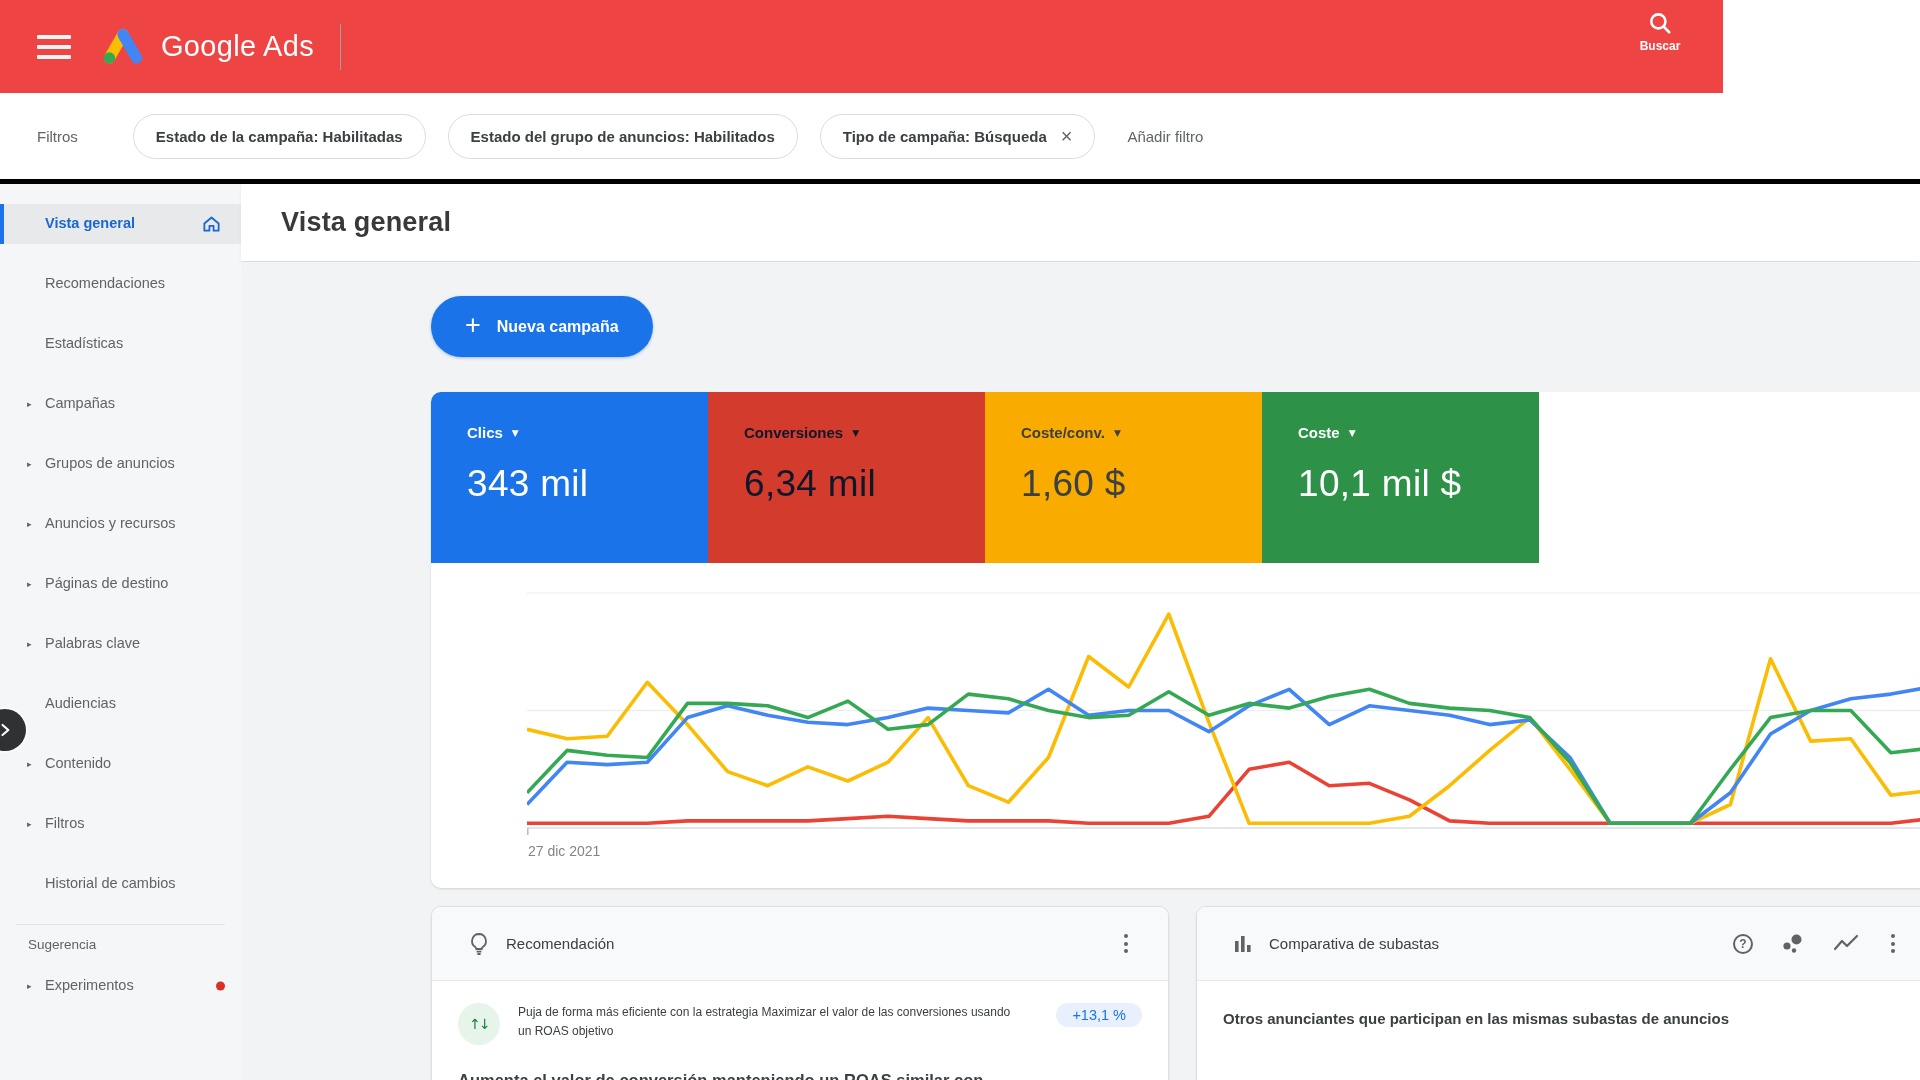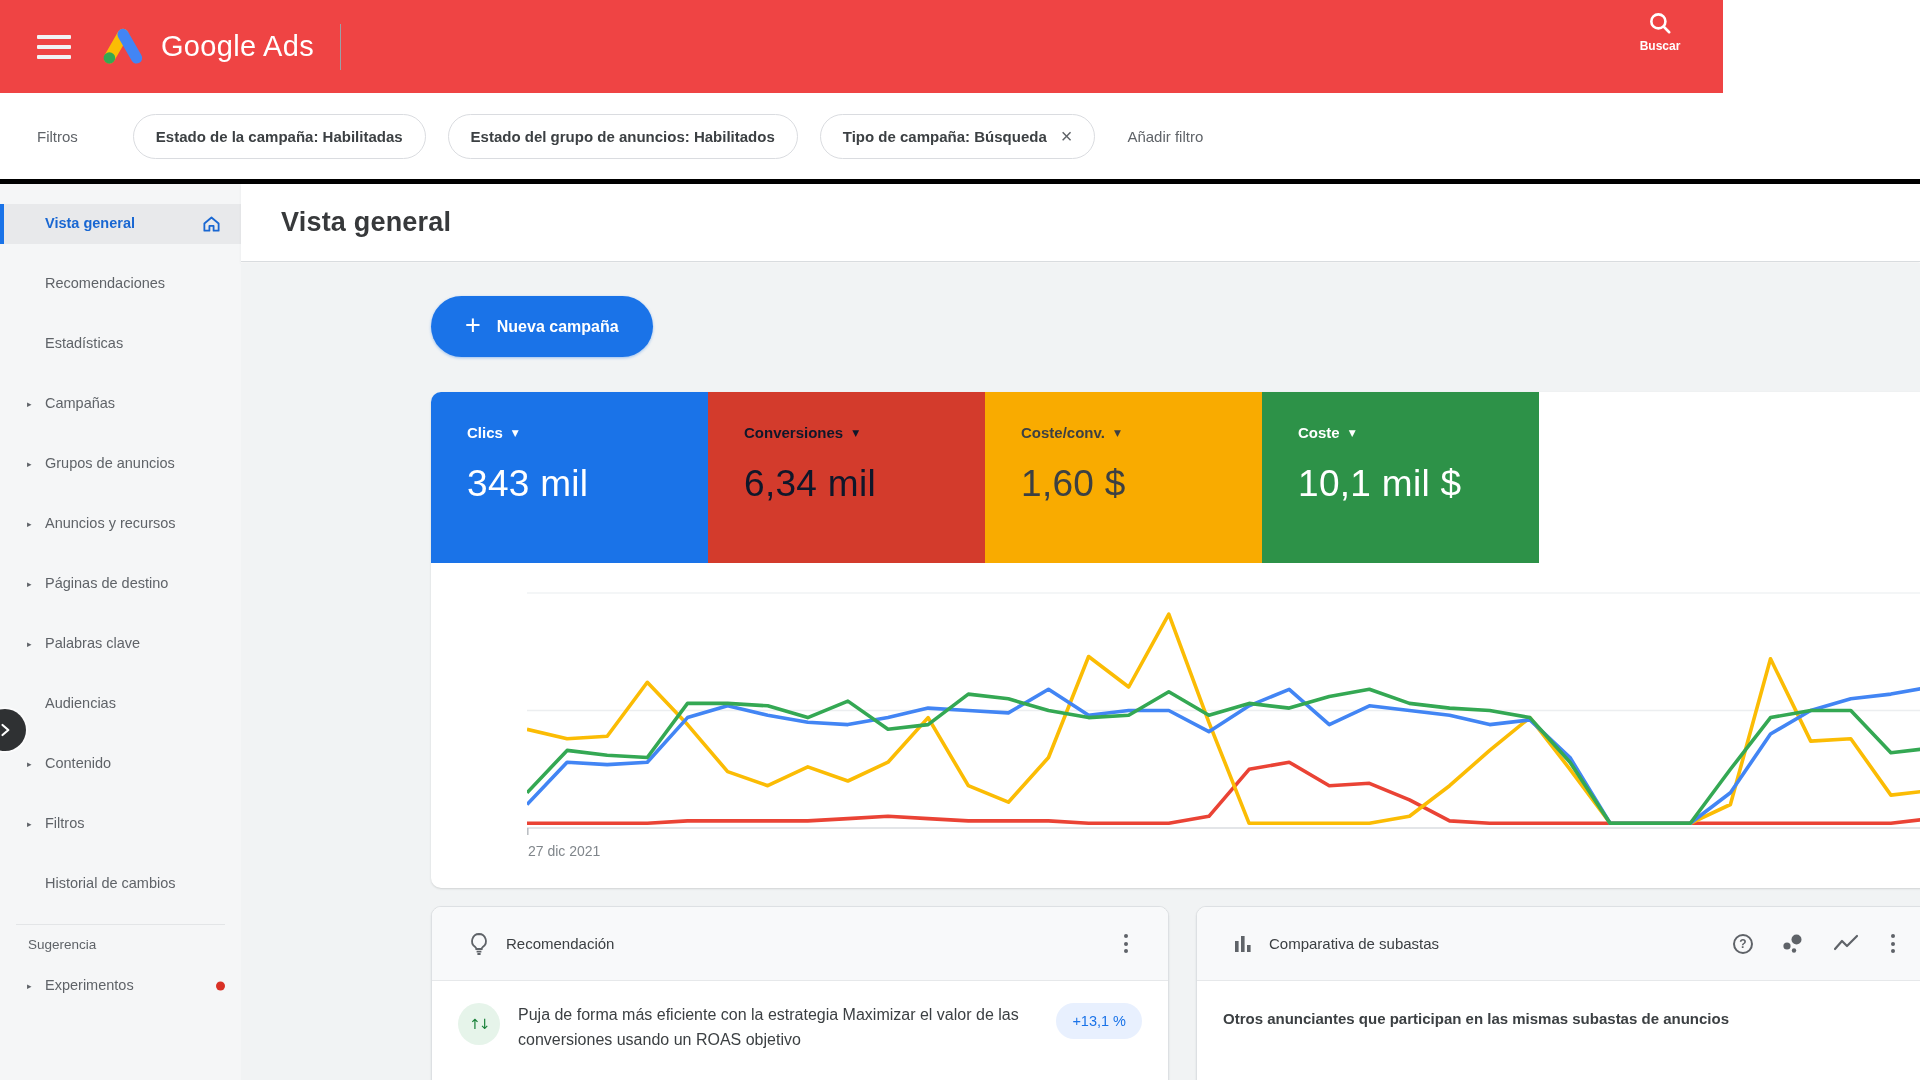--- a/index.html
+++ b/index.html
@@ -89,23 +89,23 @@
   .kebab { display:flex; flex-direction:column; gap:3.5px; cursor:pointer; padding:4px; }
   .kebab i { width:4px; height:4px; border-radius:50%; background:#5f6368; }
   .help-ic { width:20px; height:20px; border:2px solid #5f6368; border-radius:50%;
     display:flex; align-items:center; justify-content:center; font-size:12px; font-weight:700;
     color:#5f6368; cursor:pointer; }
 
   .rec-body { padding:22px 26px 0 26px; display:flex; align-items:flex-start; gap:18px; }
   .rec-circle { width:42px; height:42px; border-radius:50%; background:#e6f4ea; flex:0 0 auto;
     display:flex; align-items:center; justify-content:center; color:#188038; font-size:14px;
     font-family:"DejaVu Sans", sans-serif; letter-spacing:-2px; }
-  .rec-text { font-size:16px; line-height:1.55; color:#3c4043; max-width:505px; }
+  .rec-text { font-size:12px; line-height:1.55; color:#3c4043; max-width:505px; }
   .rec-badge { margin-left:auto; background:#e8f0fe; color:#1a73e8; font-size:14.5px; font-weight:500;
-    border-radius:18px; padding:10px 16px; white-space:nowrap; }
+    border-radius:18px; padding:4px 16px; white-space:nowrap; }
   .rec-cta { padding:26px 26px 0 26px; font-size:16.5px; font-weight:700; color:#3c4043; }
 
   .auct-body { padding:26px 26px 0 26px; font-size:15px; font-weight:700; color:#3c4043;
     line-height:1.55; max-width:560px; }
 
   svg { display:block; }
 </style>
 </head>
 <body>
 

